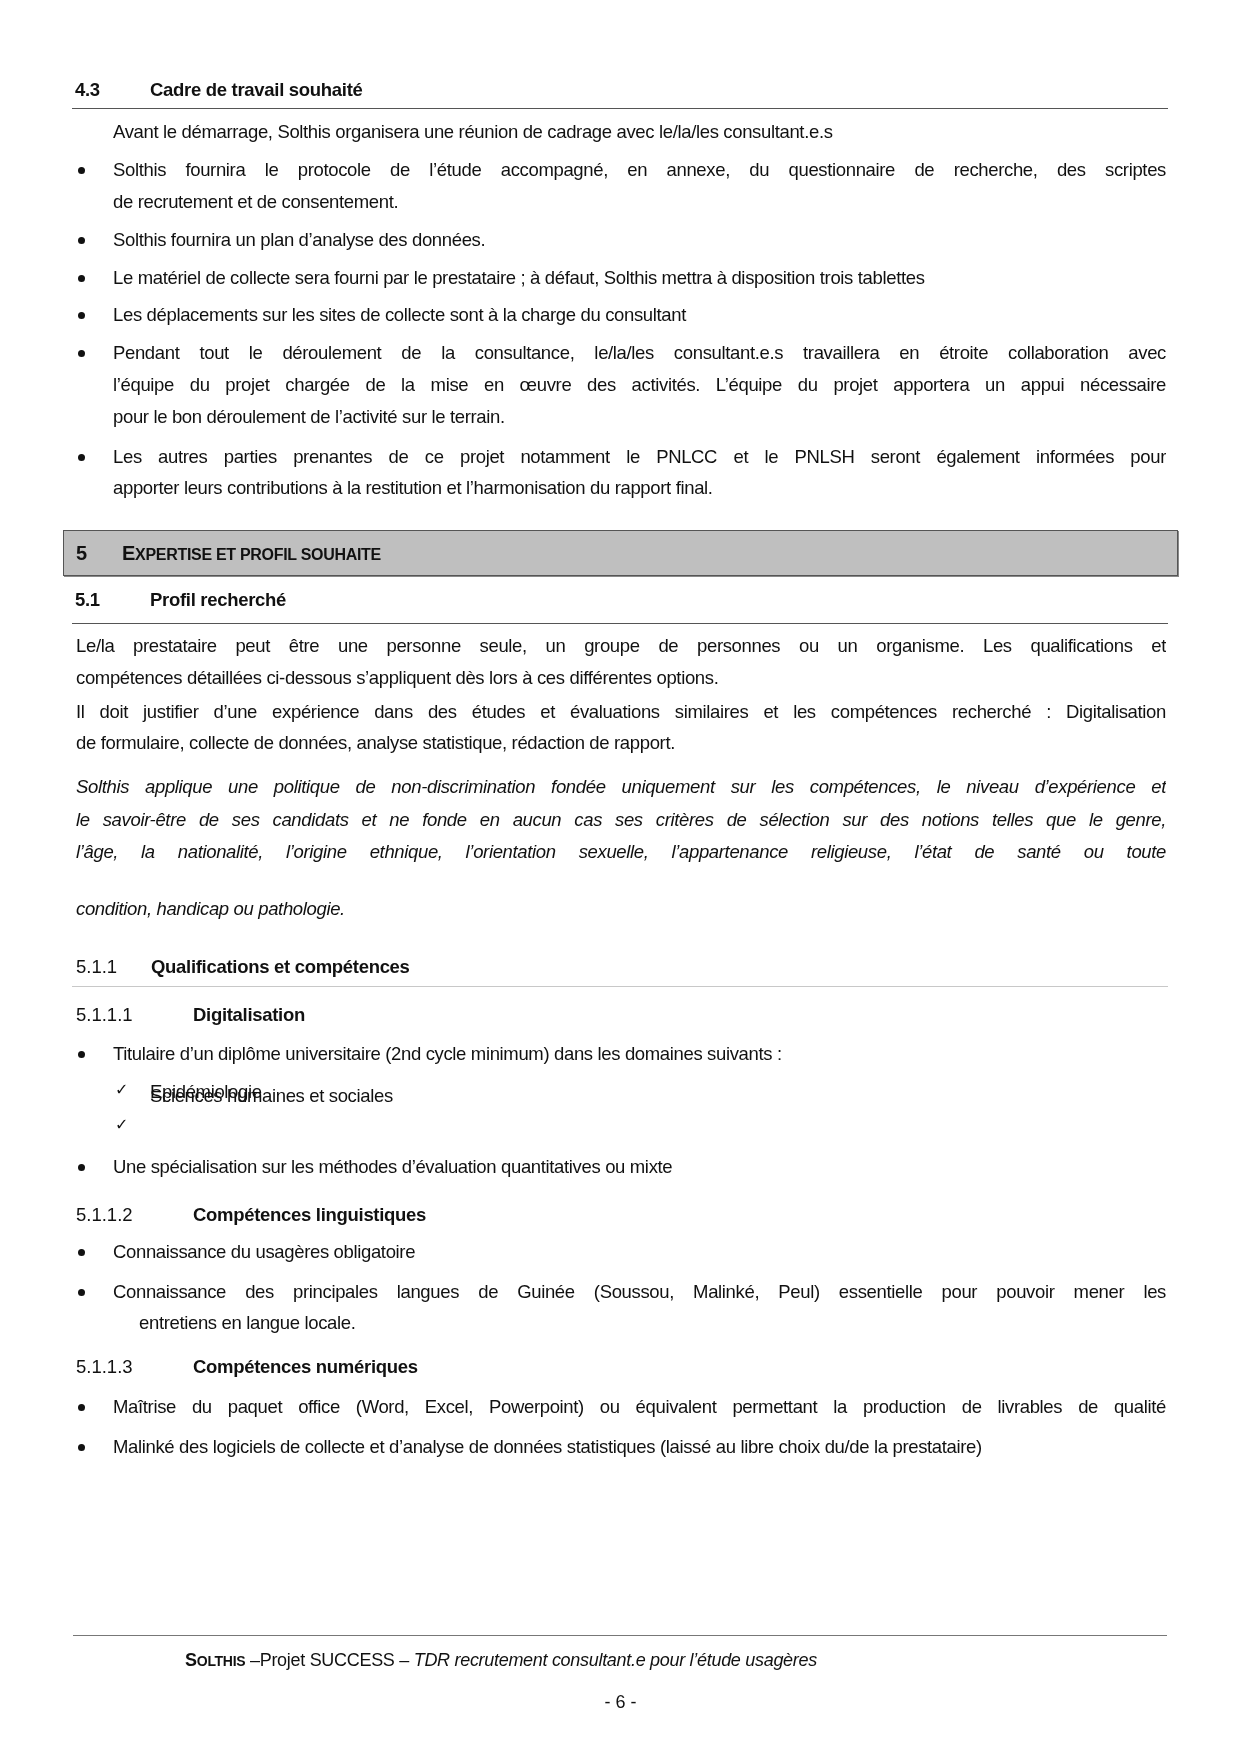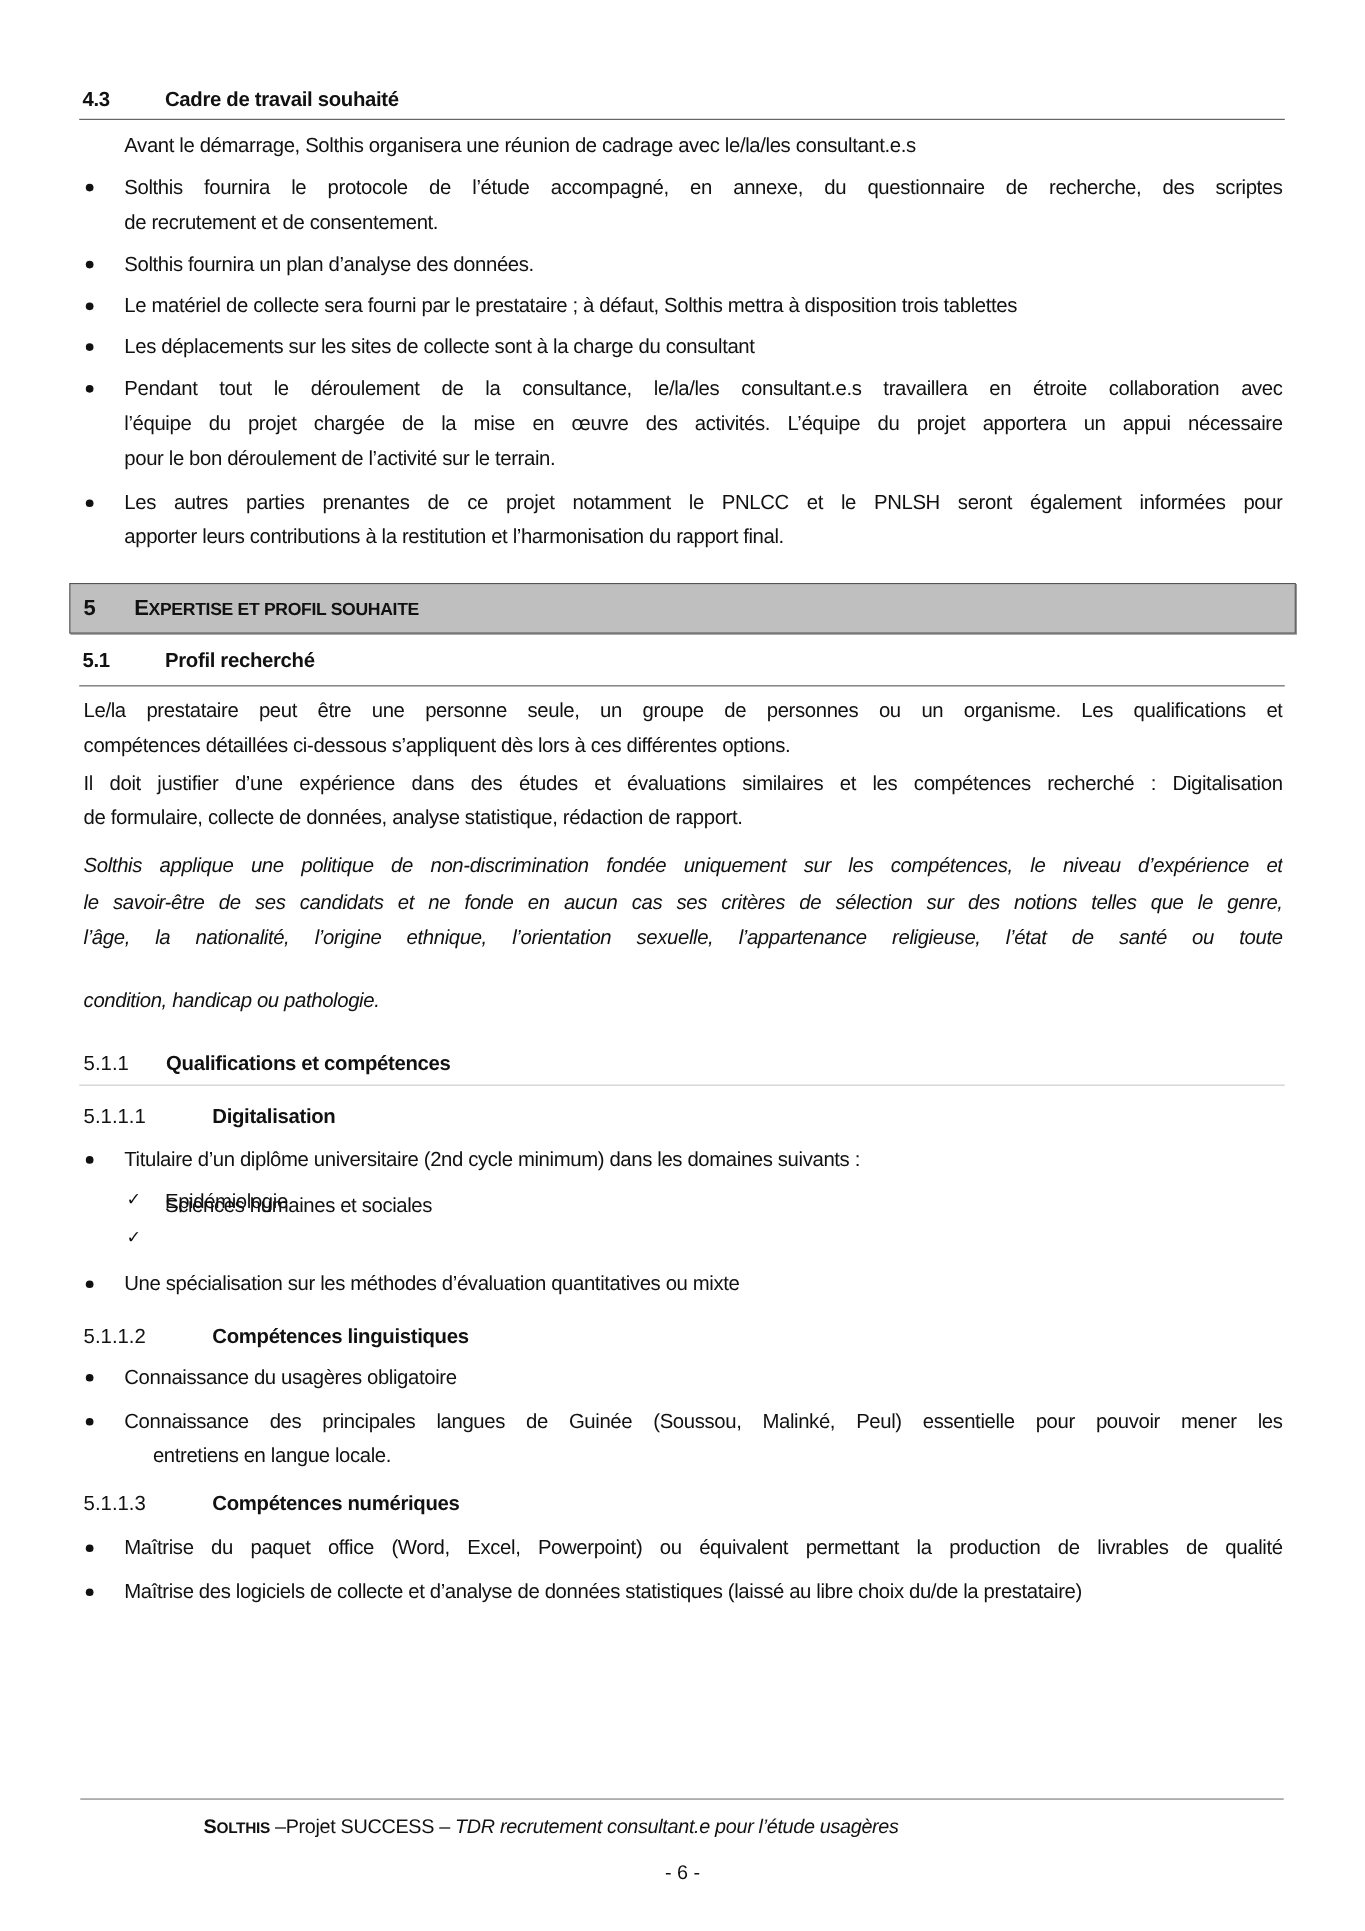--- a/index.html
+++ b/index.html
@@ -119,21 +119,21 @@
 </div>
 
 <div>
   <div class="h-num" style="left:76px; top:1355px;">5.1.1.3</div>
   <div class="h-text" style="left:193px; top:1355px;">Compétences numériques</div>
 
   <span class="bullet" style="left:78px; top:1404px;"></span>
   <div class="line just" style="left:113px; top:1395px; width:1053px;">Maîtrise du paquet office (Word, Excel, Powerpoint) ou équivalent permettant la production de livrables de qualité</div>
 
   <span class="bullet" style="left:78px; top:1444px;"></span>
-  <div class="line" style="left:113px; top:1435px;">Maîtrise des logiciels de collecte et d’analyse de données statistiques (laissé au libre choix du/de la prestataire)</div>
+  <div class="line" style="left:113px; top:1435px;">Malinké des logiciels de collecte et d’analyse de données statistiques (laissé au libre choix du/de la prestataire)</div>
 </div>
 
 <div>
   <div class="rule" style="left:73px; top:1635px; width:1094px; border-top:1.5px solid #777;"></div>
   <div class="footer-text">
     <span class="brand"><span class="s1">S</span><span class="s2">OLTHIS</span></span><span> –</span><span>Projet SUCCESS</span><span> – </span><span class="italic">TDR recrutement consultant.e pour l’étude usagères</span>
   </div>
   <div class="page-num">- 6 -</div>
 </div>
 

